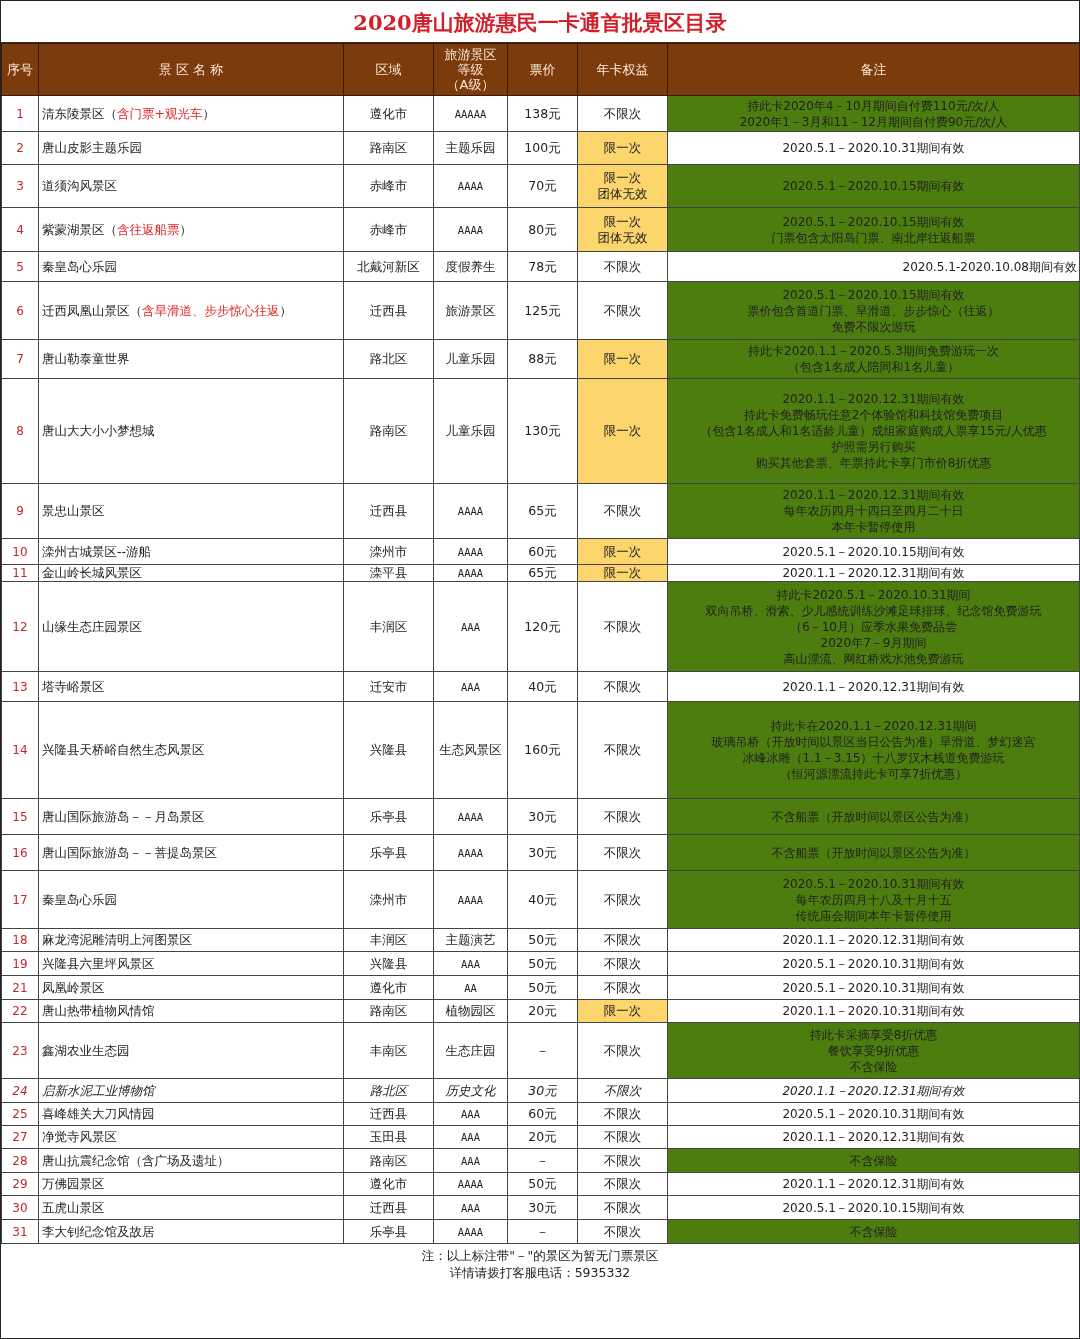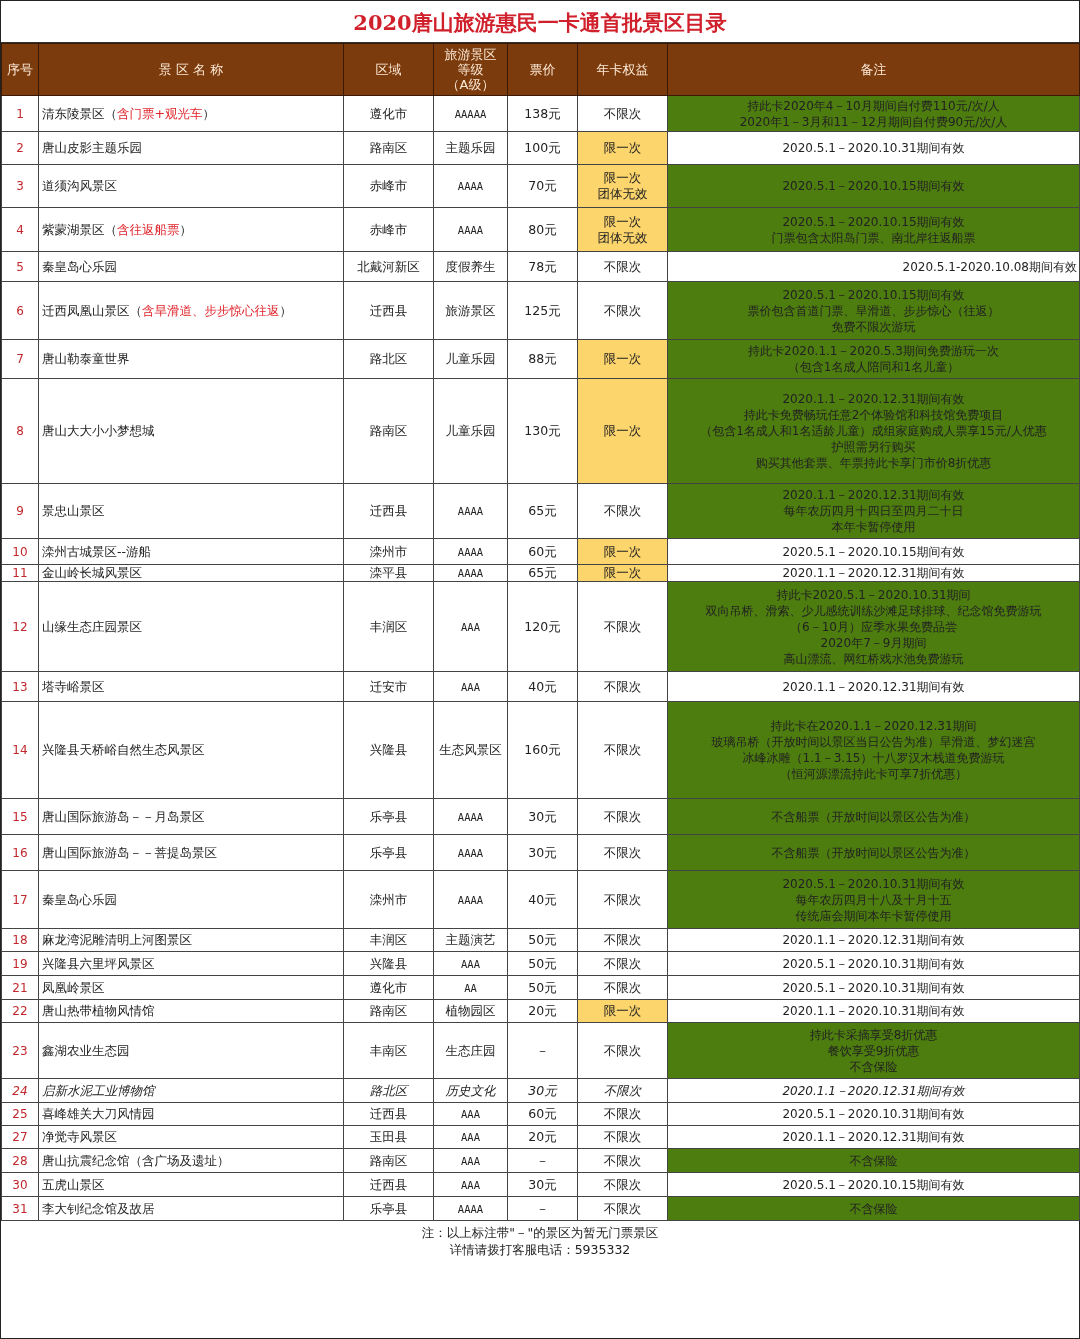--- a/index.html
+++ b/index.html
@@ -300,20 +300,29 @@
         </tr>
         <tr style="height: 24px;">
           <td class="no">28</td>
           <td class="name"><span>唐山抗震纪念馆（含广场及遗址）</span><span class="hl"></span><span></span></td>
           <td>路南区</td>
           <td class="grade">AAA</td>
           <td>－</td>
           <td class="card" style="white-space:pre-line;line-height:16px;">不限次</td>
           <td class="note yellow" style="white-space:pre-line;">不含保险</td>
         </tr>
+        <tr style="height: 23px;">
+          <td class="no">29</td>
+          <td class="name"><span>万佛园景区</span><span class="hl"></span><span></span></td>
+          <td>遵化市</td>
+          <td class="grade">AAAA</td>
+          <td>50元</td>
+          <td class="card" style="white-space:pre-line;line-height:16px;">不限次</td>
+          <td class="note" style="white-space:pre-line;">2020.1.1－2020.12.31期间有效</td>
+        </tr>
         <tr style="height: 24px;">
           <td class="no">30</td>
           <td class="name"><span>五虎山景区</span><span class="hl"></span><span></span></td>
           <td>迁西县</td>
           <td class="grade">AAA</td>
           <td>30元</td>
           <td class="card" style="white-space:pre-line;line-height:16px;">不限次</td>
           <td class="note" style="white-space:pre-line;">2020.5.1－2020.10.15期间有效</td>
         </tr>
         <tr style="height: 24px;">

